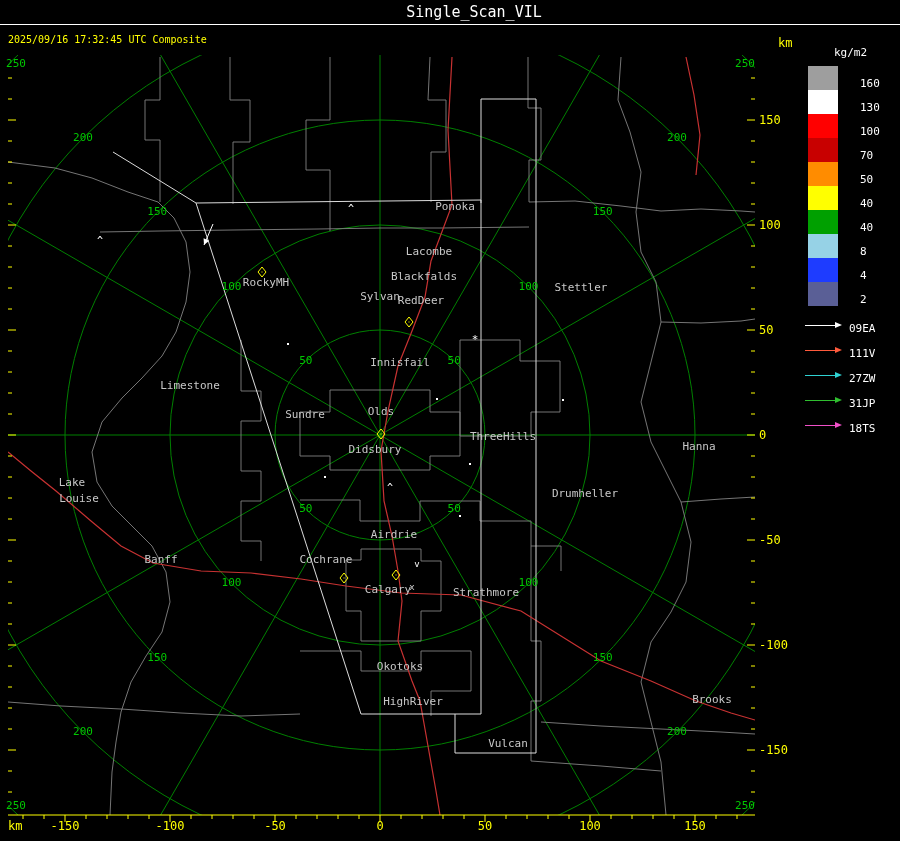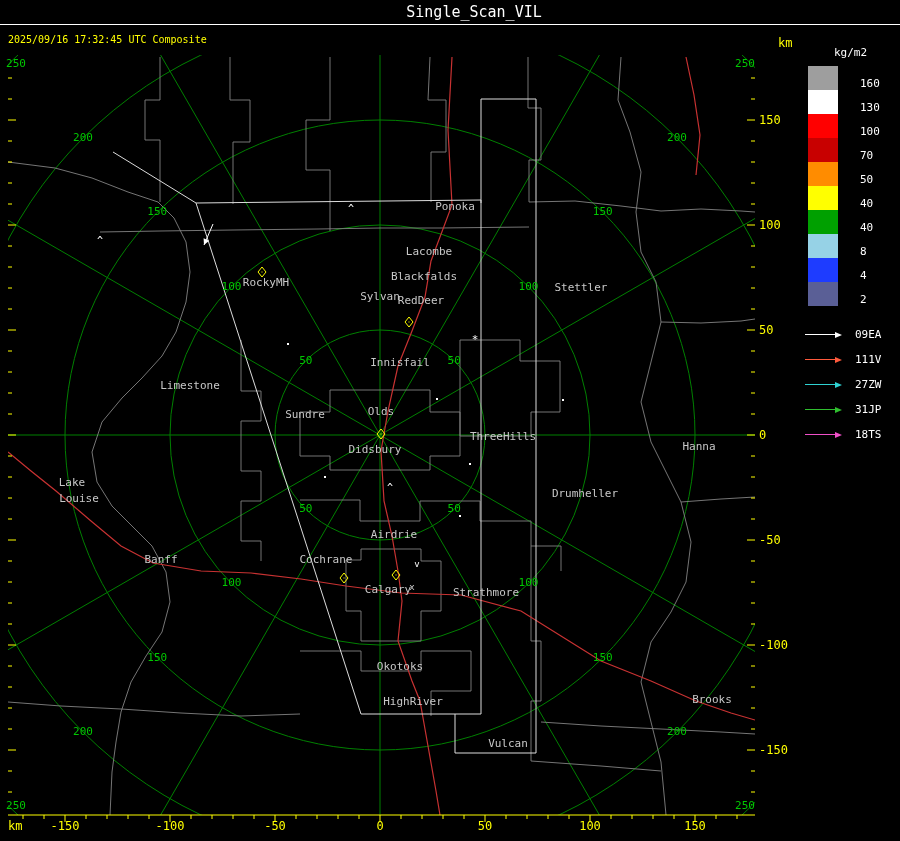--- a/index.html
+++ b/index.html
@@ -10,21 +10,21 @@
   .ts{position:absolute;left:8px;top:34px;color:#ffff00;font-size:10px;white-space:pre;}
   .km-top{position:absolute;left:778px;top:36px;color:#ffff00;font-size:12px;}
   #map-svg{position:absolute;left:0;top:0;width:900px;height:841px;}
   #map-svg text{font-family:"DejaVu Sans Mono",monospace;}
   .side{position:absolute;left:800px;top:46px;width:100px;}
   .cb-title{color:#ffffff;font-size:11px;margin-left:34px;margin-bottom:7px;}
   #colorbar .row{display:flex;height:24px;align-items:flex-end;}
   .swatch{width:30px;height:24px;margin-left:8px;}
   .cb-label{color:#ffffff;font-size:11px;margin-left:22px;line-height:13px;}
   #tracks{margin-top:16px;}
-  .trow{display:flex;align-items:center;height:25px;gap:6px;}
+  .trow{display:flex;align-items:flex-start;height:25px;}
   .arr{display:flex;align-items:center;margin-left:5px;width:40px;}
   .arr .line{width:30px;height:1px;}
   .arr .head{width:0;height:0;border-top:3px solid transparent;border-bottom:3px solid transparent;
              border-left-width:7px;border-left-style:solid;}
   .tlabel{color:#ffffff;font-size:11px;margin-left:4px;}
 </style>
 </head>
 <body>
 
 <div class="app">

